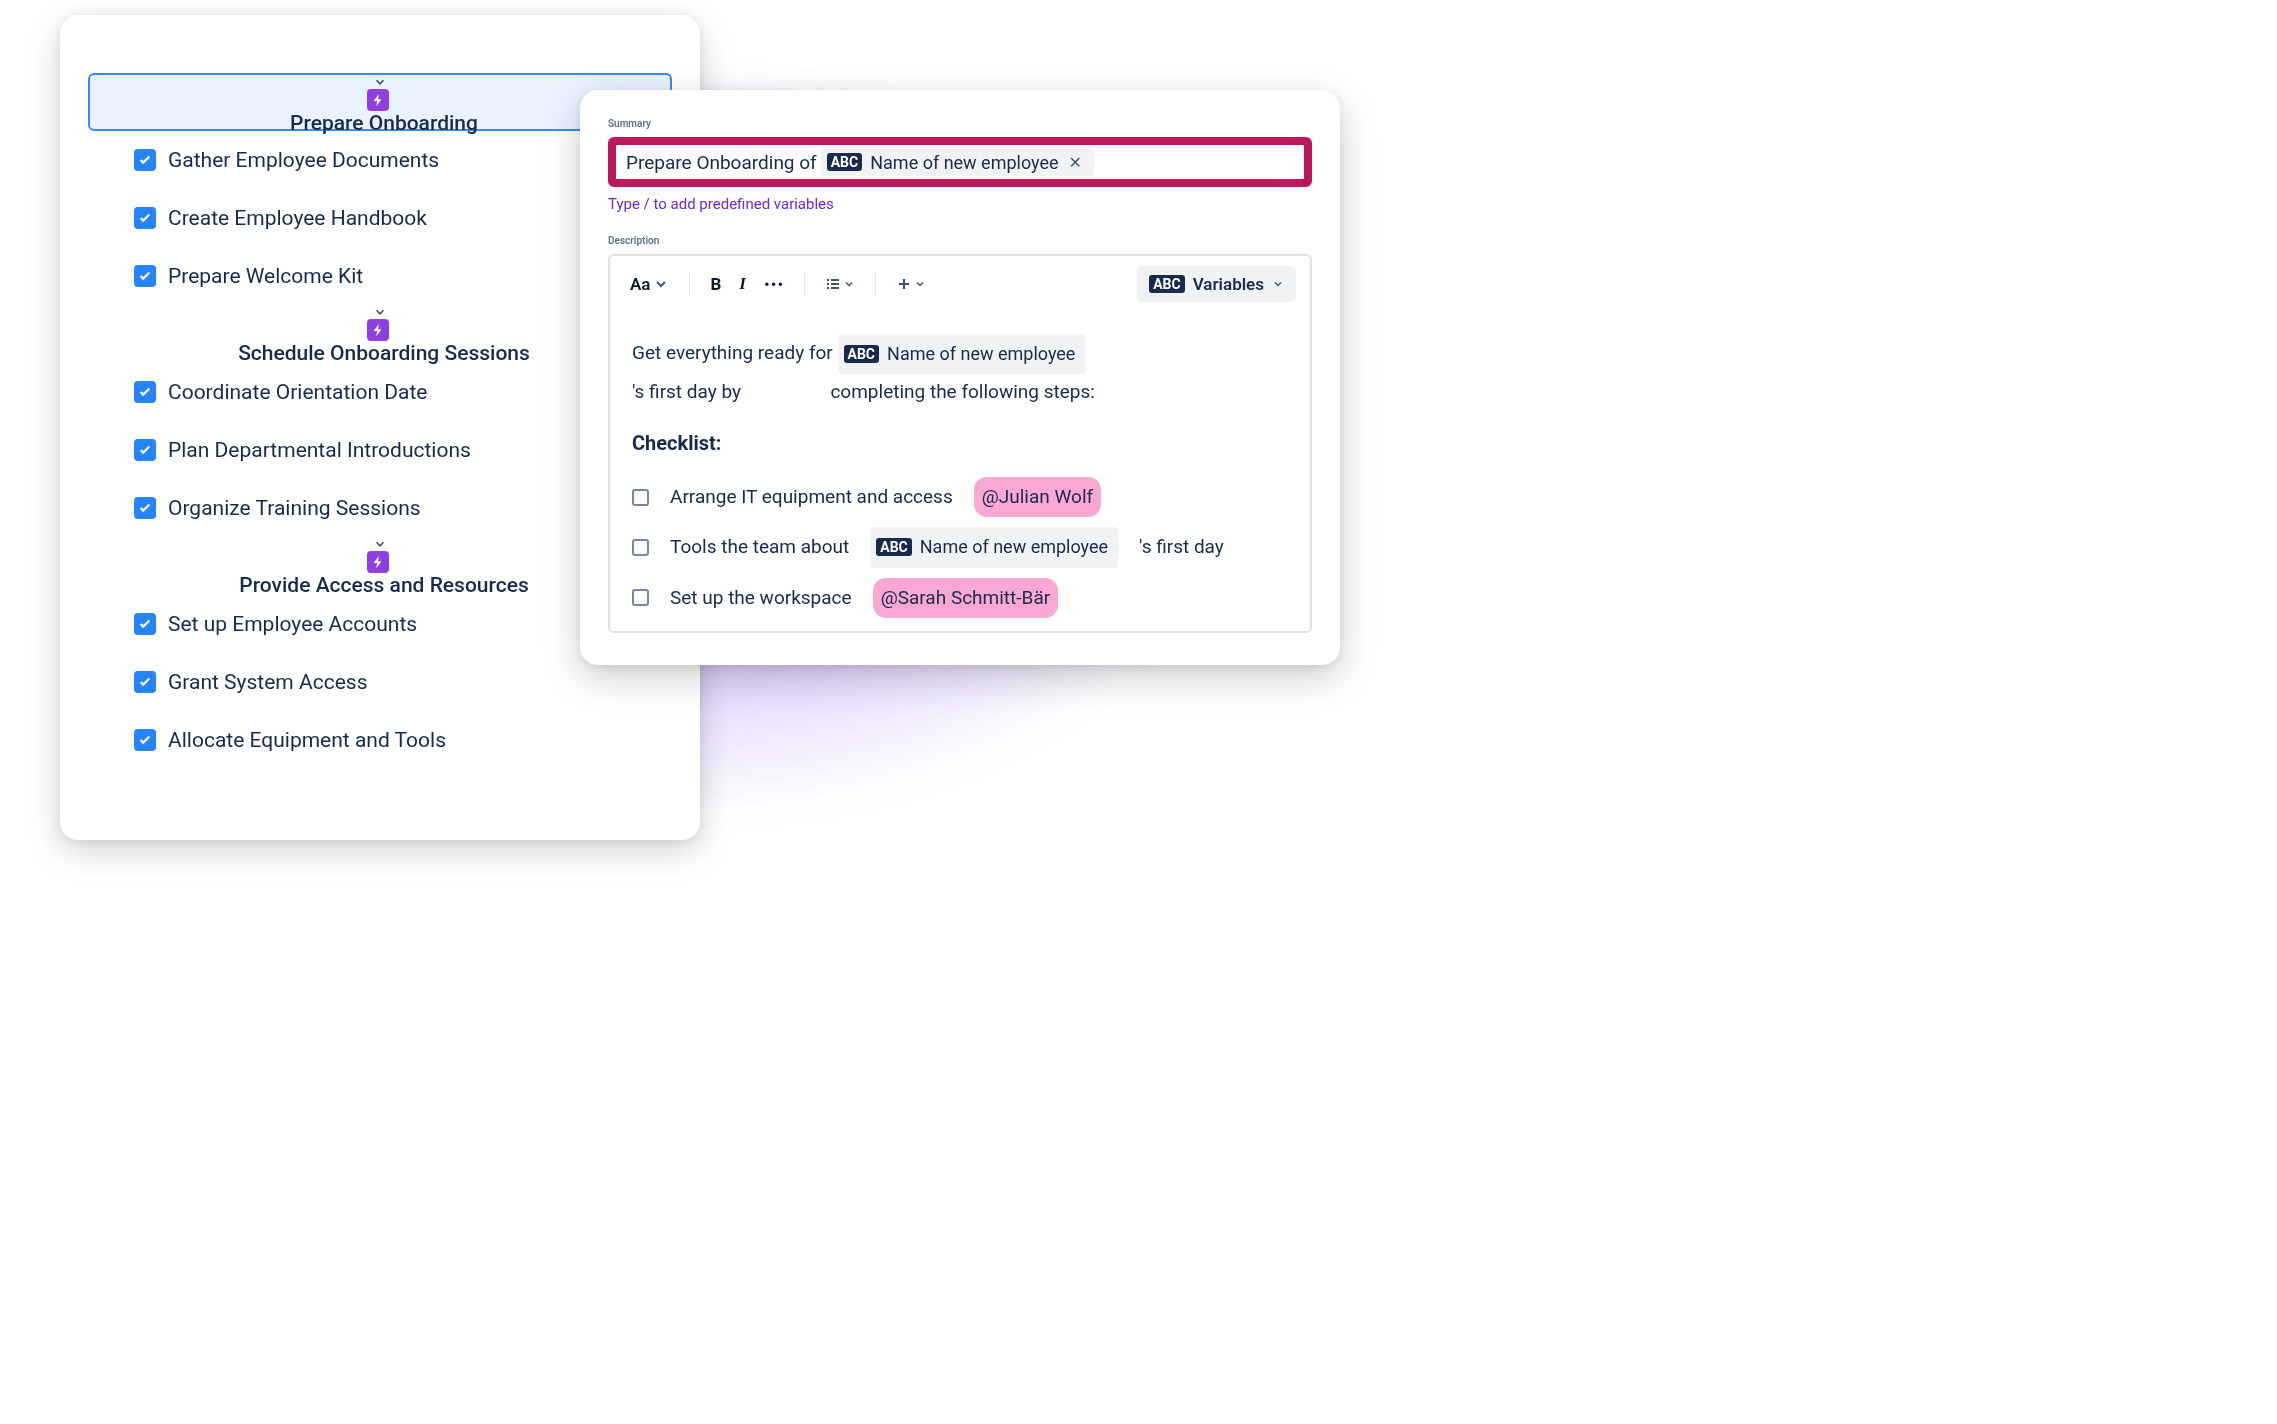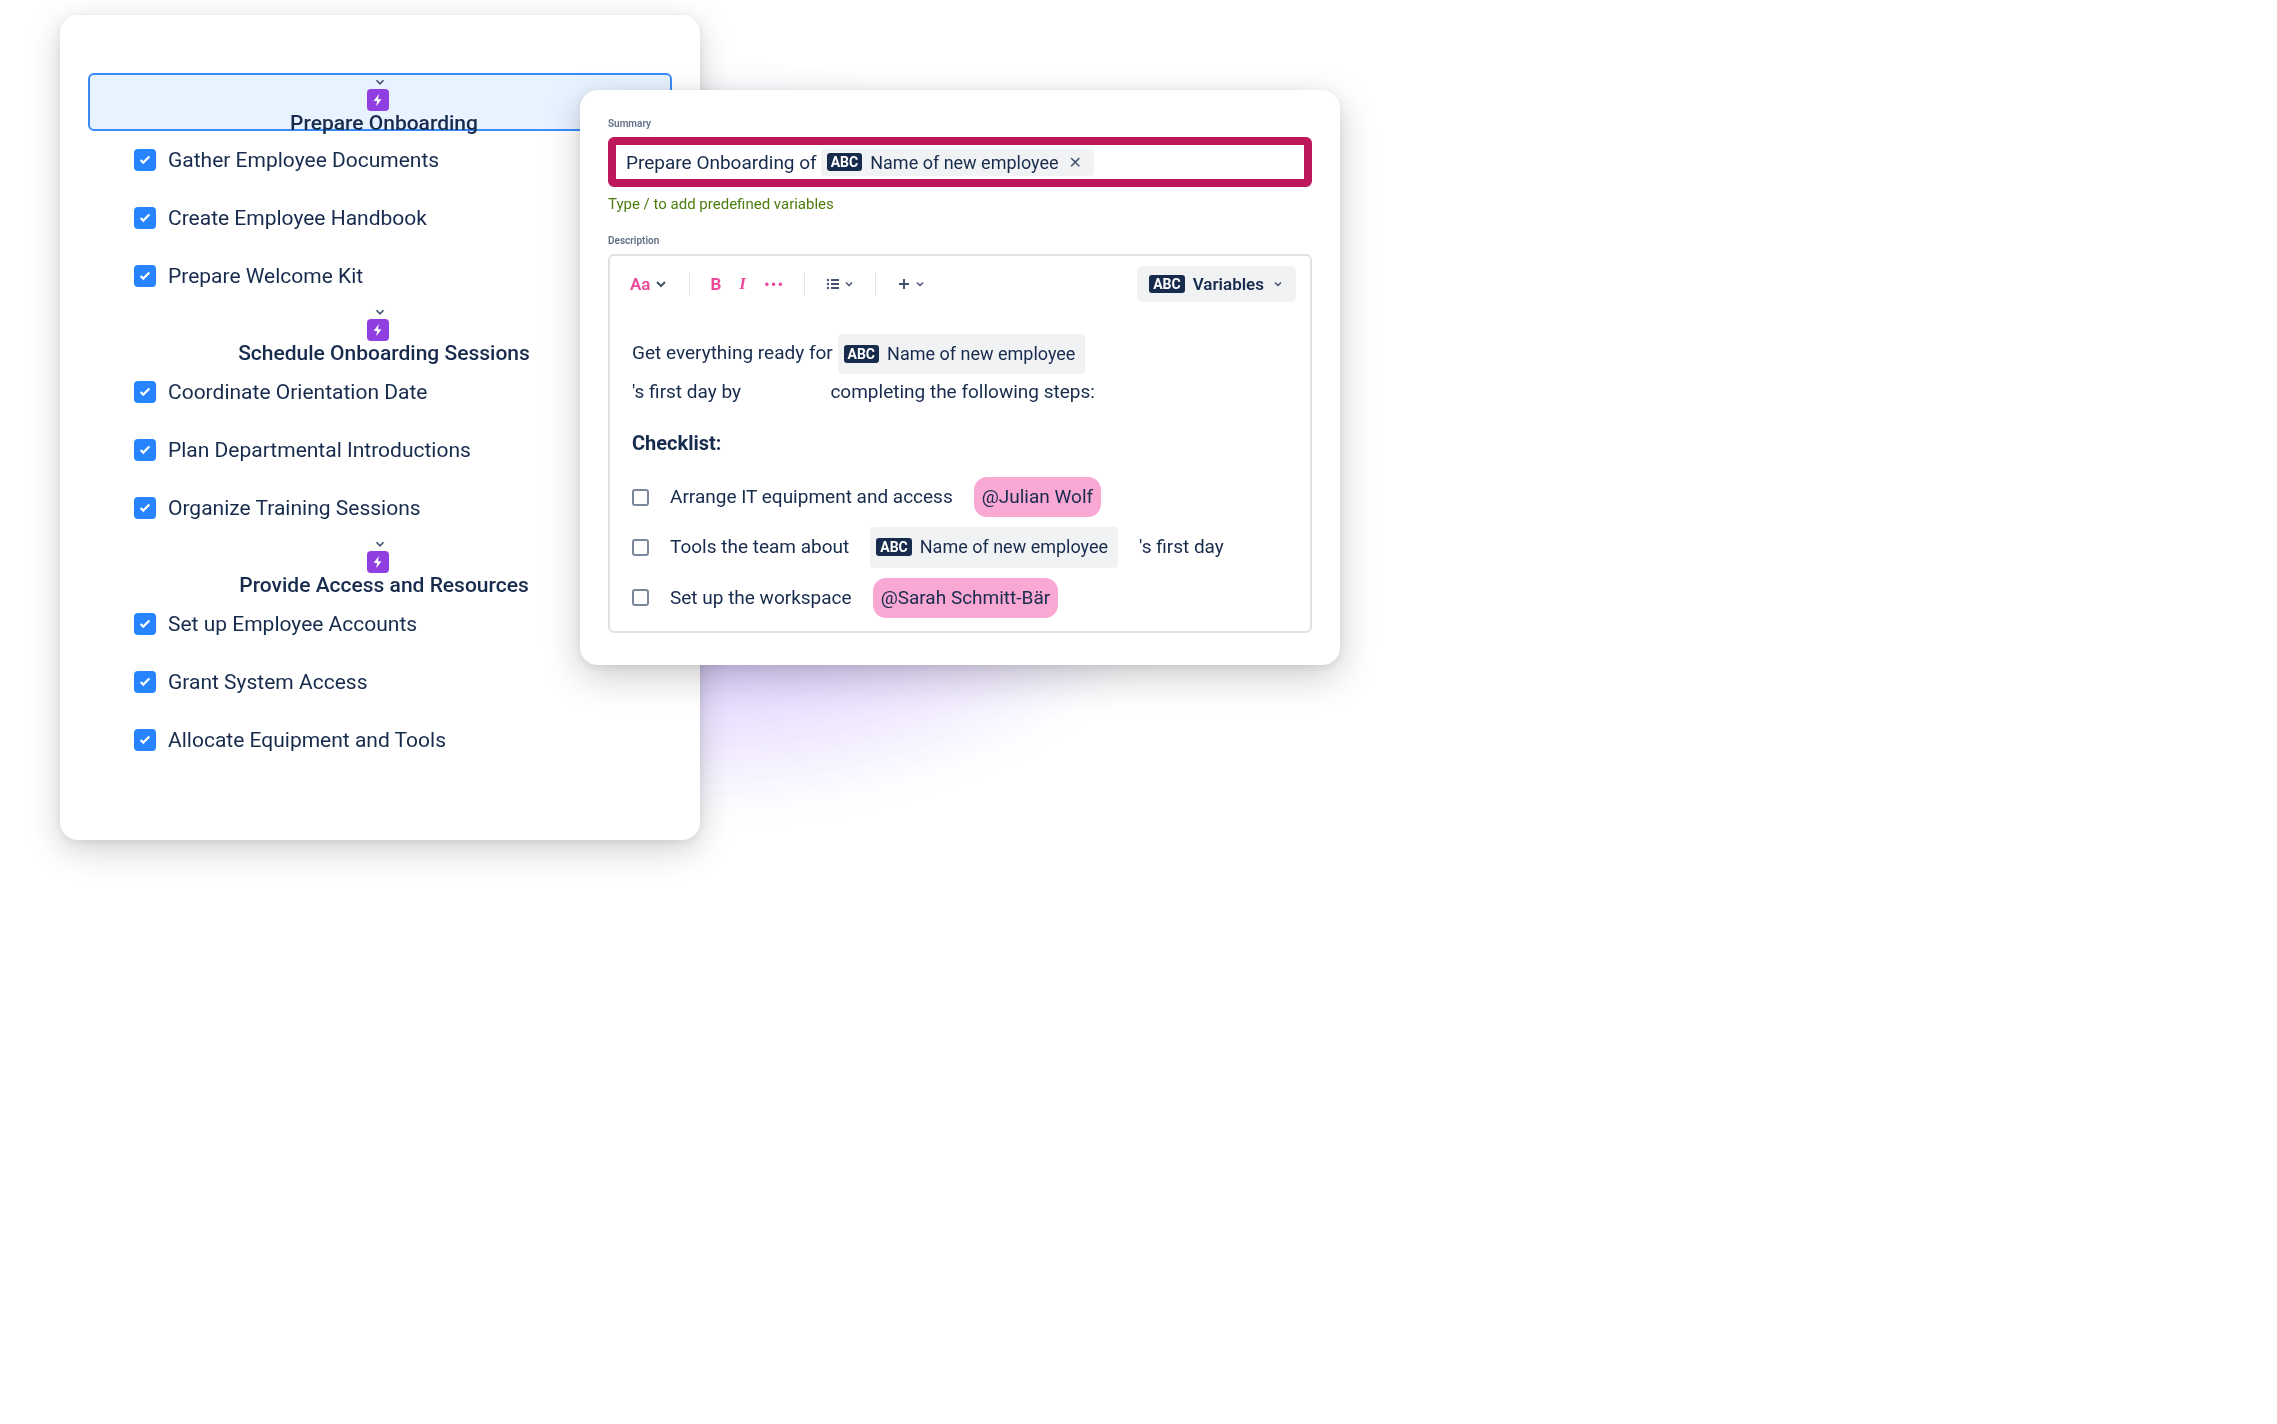--- a/index.html
+++ b/index.html
@@ -85,41 +85,41 @@
     height: 50px;
     display: flex;
     align-items: center;
     padding: 0 10px;
     font-size: 19px;
     color: #172B4D;
     gap: 4px;
   }
   .hint {
     font-size: 15px;
-    color: #4d7c0f;
+    color: #6d28d9;
     margin-top: 8px;
     margin-bottom: 22px;
   }
   .editor-box {
     border: 2px solid #DFE1E6;
     border-radius: 6px;
     padding: 0;
   }
   .toolbar {
     display: flex;
     align-items: center;
     padding: 10px 14px;
     gap: 6px;
   }
   .tb-btn {
     display: inline-flex; align-items: center; justify-content: center;
     height: 30px;
     padding: 0 6px;
     font-size: 17px;
-    color: #ec4899;
+    color: #0f172a;
     border-radius: 4px;
   }
   .tb-sep { width: 1px; height: 24px; background: #E4E6EA; margin: 0 8px; }
   .tb-spacer { flex: 1; }
   .vars-btn {
     display: inline-flex; align-items: center; gap: 8px;
     background: #F1F2F4;
     border-radius: 5px;
     height: 36px;
     padding: 0 12px;

